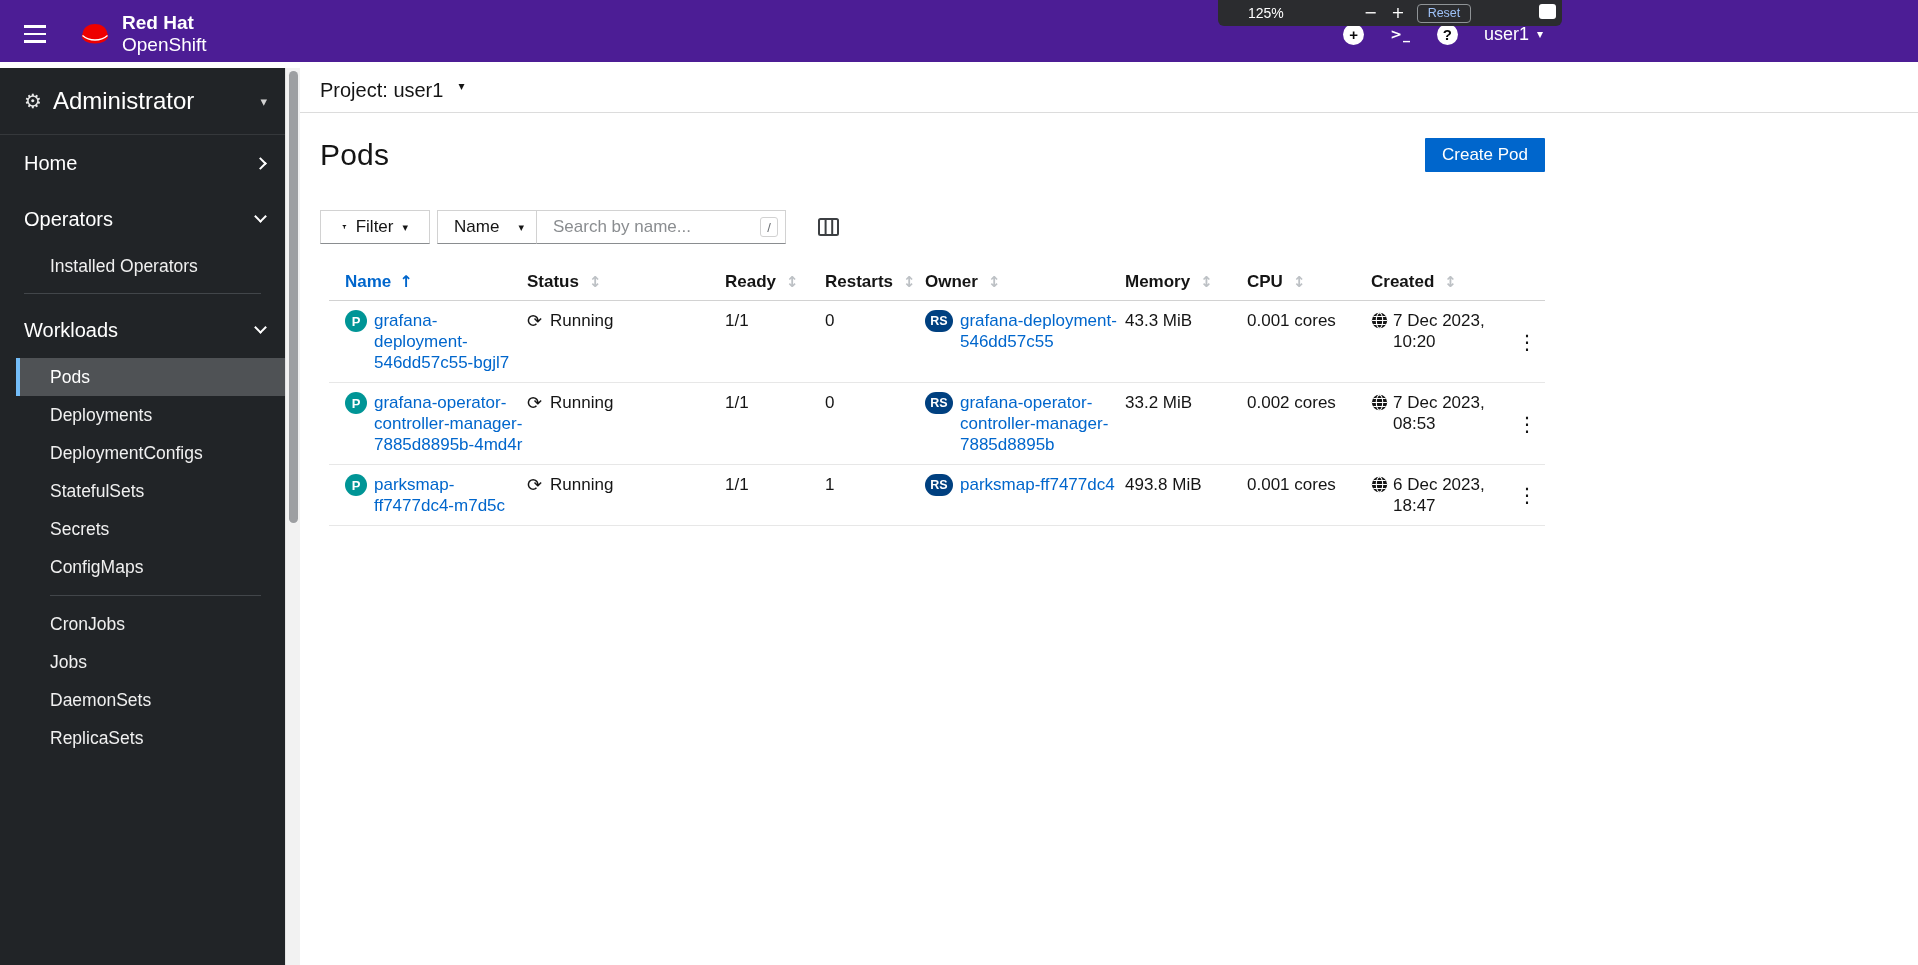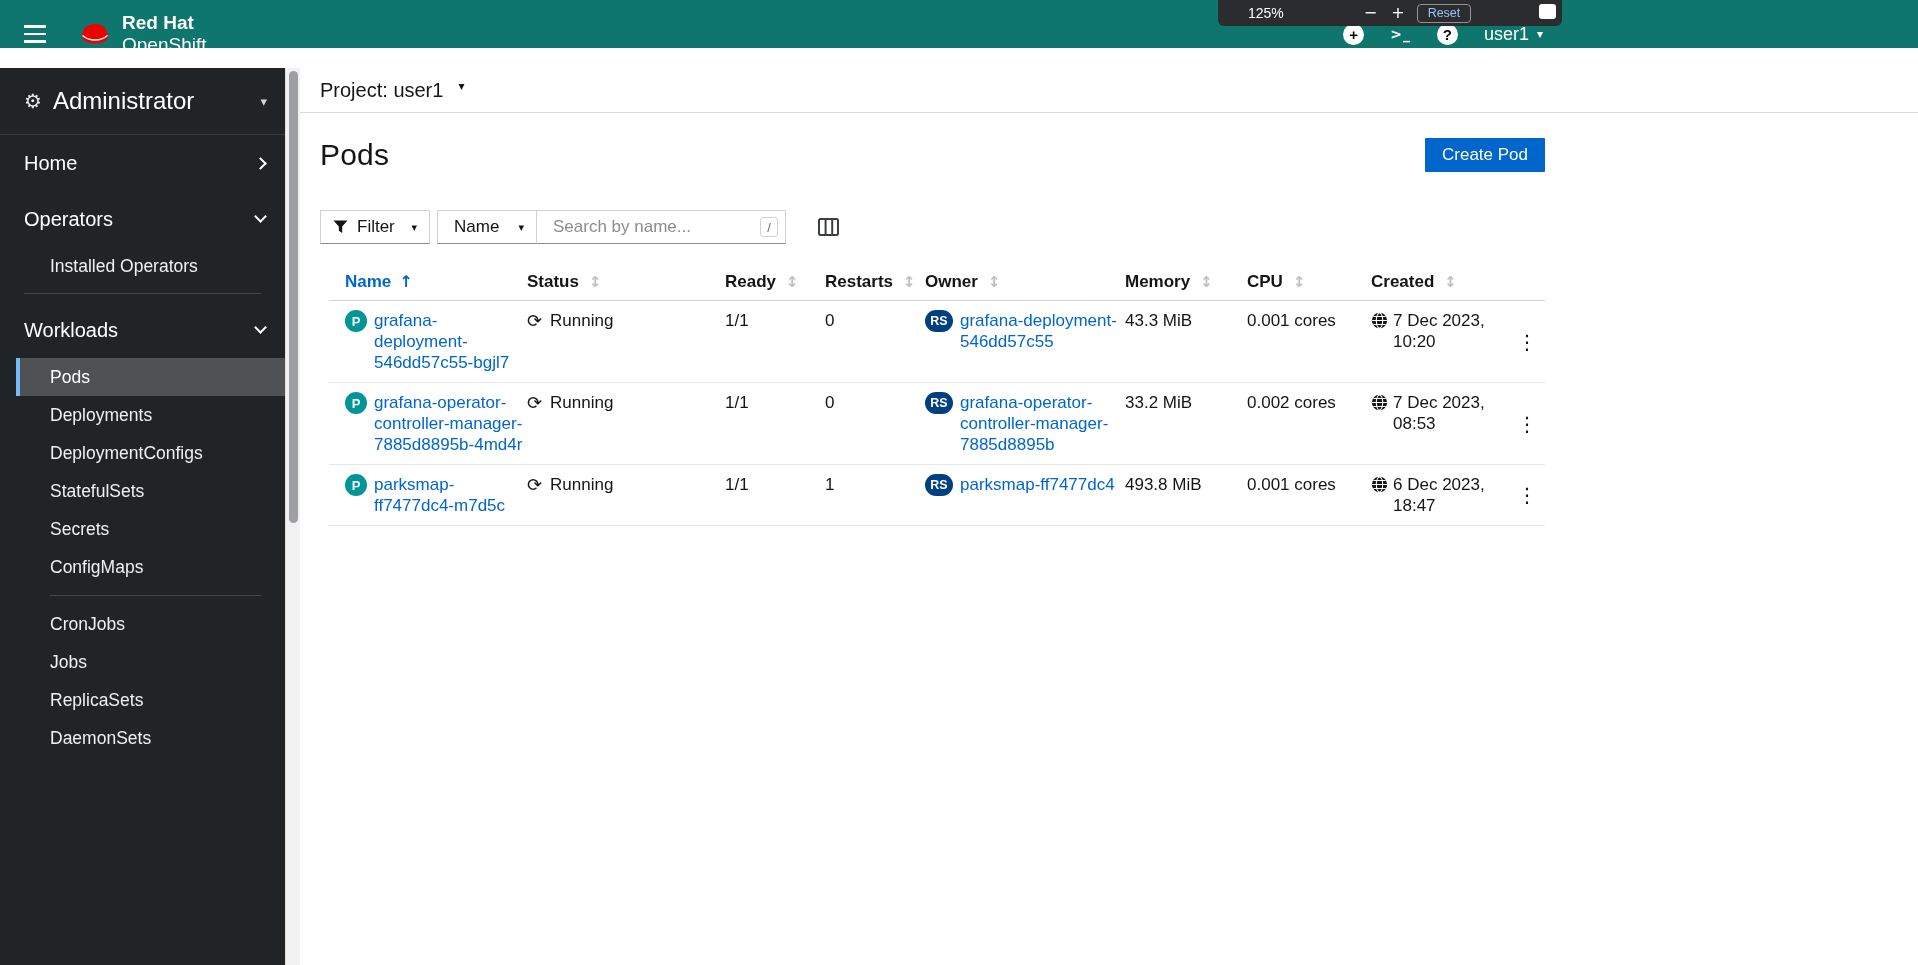--- a/index.html
+++ b/index.html
@@ -5,22 +5,22 @@
   * { box-sizing: border-box; margin: 0; padding: 0; }
   html, body { width: 1918px; height: 965px; overflow: hidden; }
   body {
     font-family: "Liberation Sans", "DejaVu Sans", sans-serif;
     background: #ffffff; color: #151515; position: relative;
   }
   .glyph { font-family: "DejaVu Sans", sans-serif; }
 
   
   .masthead {
-    position: absolute; top: 0; left: 0; width: 1918px; height: 48px;
-    background: #0f766e; z-index: 5;
+    position: absolute; top: 0; left: 0; width: 1918px; height: 62px;
+    background: #4c1d95; z-index: 5;
   }
   .hamburger {
     position: absolute; left: 24px; top: 22px; width: 24px; height: 24px;
     background: none; border: none; cursor: pointer;
     display: flex; flex-direction: column; justify-content: center; gap: 5px;
   }
   .hamburger span { display: block; width: 22px; height: 2.5px; background: #fff; }
   .brand { position: absolute; left: 78px; top: 12px; display: flex; align-items: center; gap: 10px; }
   .brand-text { color: #fff; font-size: 19px; line-height: 22px; }
   .brand-text .b1 { font-weight: 700; }
@@ -113,21 +113,21 @@
   .btn-primary {
     background: #0066cc; color: #fff; border: none; border-radius: 1px;
     font-size: 17px; padding: 0 17px; height: 34px; cursor: pointer;
   }
 
   .toolbar { display: flex; align-items: center; height: 34px; margin-bottom: 19px; }
   .ctl {
     height: 34px; background: #fff; border: 1px solid #d2d2d2; border-bottom-color: #8a8d90;
     display: flex; align-items: center; font-size: 17px; color: #151515; cursor: pointer;
   }
-  .filter-toggle { width: 110px; padding: 0 12px; gap: 9px; }
+  .filter-toggle { width: 110px; padding: 0 21px; gap: 9px; }
   .filter-toggle .caret { margin-left: auto; font-size: 11px; }
   .attr-select { width: 100px; padding: 0 12px 0 16px; margin-left: 7px; }
   .attr-select .caret { margin-left: auto; font-size: 11px; }
   .search-wrap { position: relative; margin-left: -1px; }
   .search-input {
     width: 250px; height: 34px; border: 1px solid #d2d2d2; border-bottom-color: #8a8d90;
     padding: 0 34px 0 16px; font-size: 17px; font-family: inherit; color: #151515;
   }
   .search-input::placeholder { color: #8a8d90; }
   .kbd-hint {
@@ -260,24 +260,24 @@
 
   <hr class="nav-div indented">
 
   <div class="nav-item sub">
     <span>CronJobs</span>
   </div>
   <div class="nav-item sub">
     <span>Jobs</span>
   </div>
   <div class="nav-item sub">
+    <span>DaemonSets</span>
+  </div>
+  <div class="nav-item sub">
     <span>ReplicaSets</span>
-  </div>
-  <div class="nav-item sub">
-    <span>DaemonSets</span>
   </div>
 </nav>
 
 <div class="side-scroll">
   <div class="thumb"></div>
 </div>
 
 <main class="main">
 
   <div class="project-bar">

